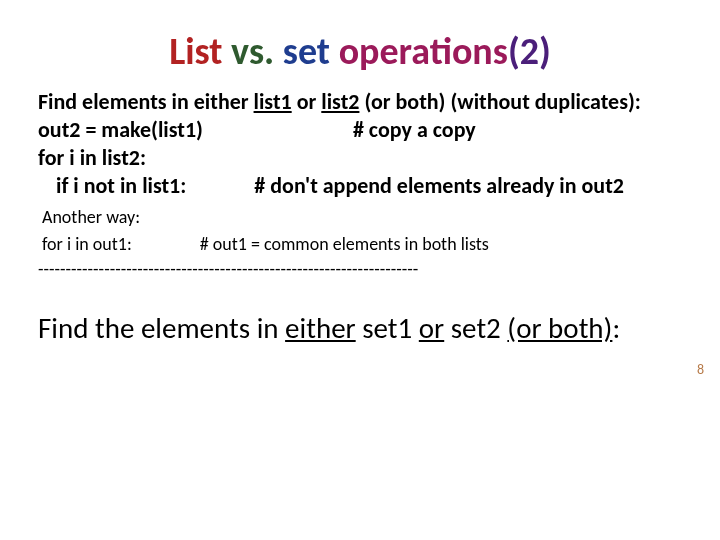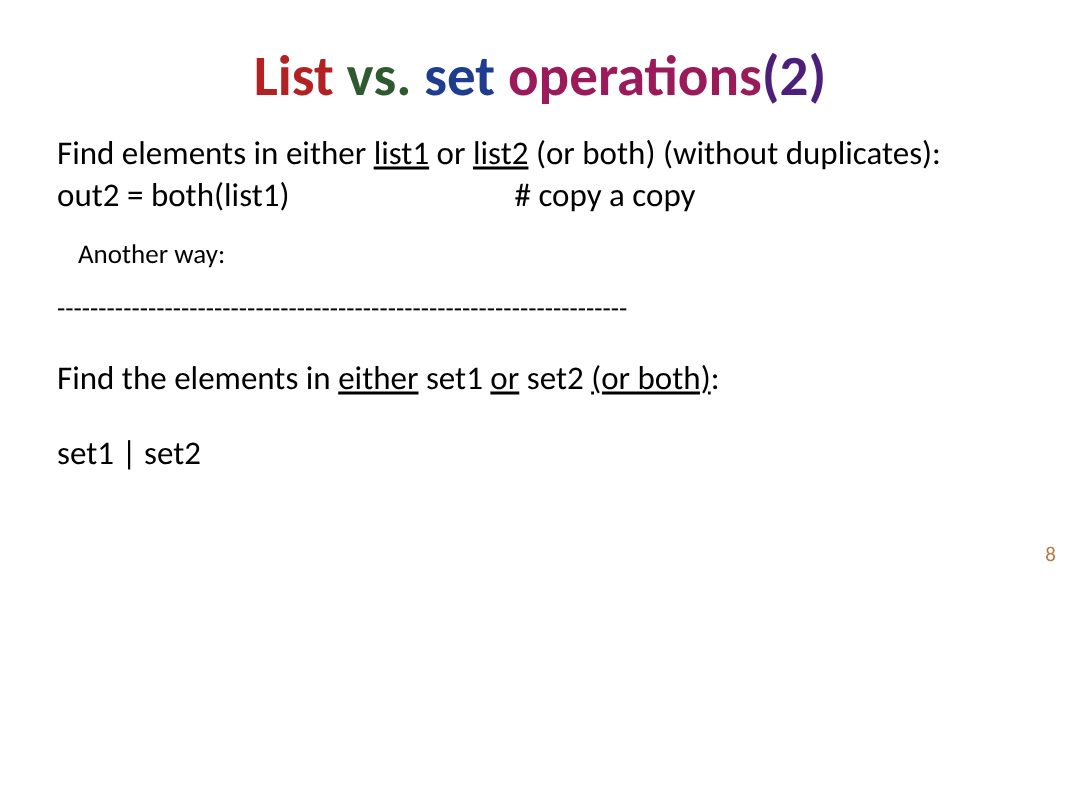--- a/index.html
+++ b/index.html
@@ -29,37 +29,37 @@
   .title .w-list   { color: #b22222; }
   .title .w-vs     { color: #2f5a2f; }
   .title .w-set    { color: #1f3d8f; }
   .title .w-ops    { color: #9b1a5a; }
   .title .w-paren  { color: #4b1f7a; }
   .body {
     font-size: 22px;
     line-height: 1.28;
     color: #000;
   }
-  .body .row { margin: 0; }
+  .body .row { margin: 0; font-weight: bold; }
   .u { text-decoration: underline; }
   .small {
     font-size: 18px;
     line-height: 1.25;
     margin-top: 6px;
   }
-  .small .row { margin: 14px; }
+  .small .row { margin: 4px; }
   .sep {
     font-size: 18px;
     line-height: 1.2;
     letter-spacing: 0;
     white-space: nowrap;
     margin-top: 2px;
   }
   .block2 {
-    font-size: 22px;
+    font-size: 29px;
     line-height: 1.28;
     margin-top: 2px;
   }
   .page-num {
     position: absolute;
     right: 16px;
     bottom: 10px;
     font-size: 14px;
     color: #b77b4a;
   }
@@ -76,31 +76,37 @@
 
   <h1 class="title">
     <span class="w-list">List</span><span class="w-vs"> vs.</span><span class="w-set"> set</span><span class="w-ops"> operations</span><span class="w-paren">(2)</span>
   </h1>
 
   <div class="body">
     <p class="row">
       <span>Find elements in either </span><span class="u">list1</span><span> or </span><span class="u">list2</span><span> (or both) (without duplicates):</span>
     </p>
     <p class="row">
-      <span>out2 = both(list1)</span><span class="tab-gap"></span><span># copy a copy</span>
+      <span>out2 = make(list1)</span><span class="tab-gap"></span><span># copy a copy</span>
+    </p>
+    <p class="row">for i in list2:</p>
+    <p class="row ind1">
+      <span>if i not in list1:</span><span class="tab-gap-m"></span><span># don't append elements already in out2</span>
     </p>
   </div>
 
   <div class="small">
     <p class="row">Another way:</p>
+    <p class="row">
+      <span>for i in out1:</span><span class="tab-gap-m"></span><span># out1 = common elements in both lists</span>
+    </p>
   </div>
 
   <div class="sep">---------------------------------------------------------------------</div>
 
   <div class="block2">
     <p class="row">
       <span>Find the elements in </span><span class="u">either</span><span> set1 </span><span class="u">or</span><span> set2 </span><span class="u">(or both)</span><span>:</span>
     </p>
-    <p class="row">set1 | set2</p>
   </div>
 
   <div class="page-num">8</div>
 </div>
 
 </body></html>

